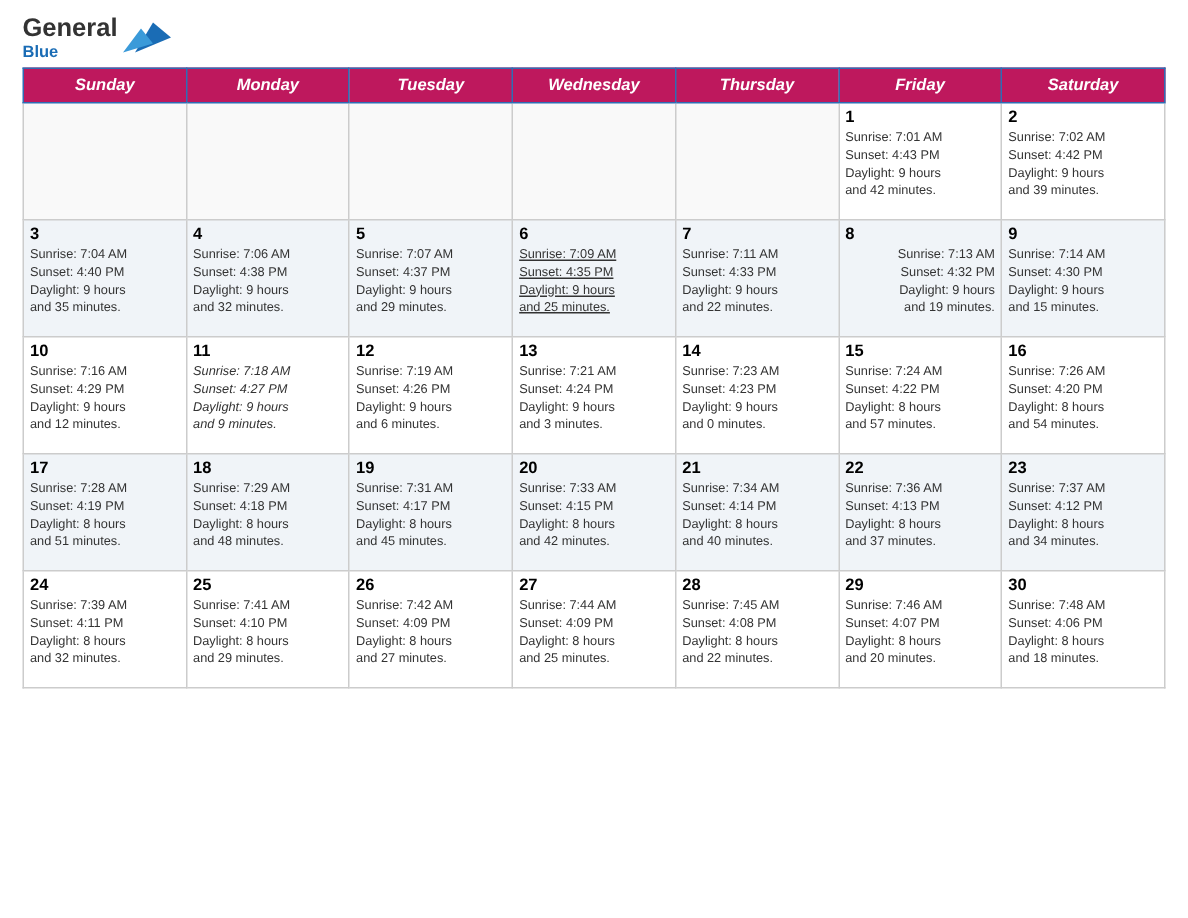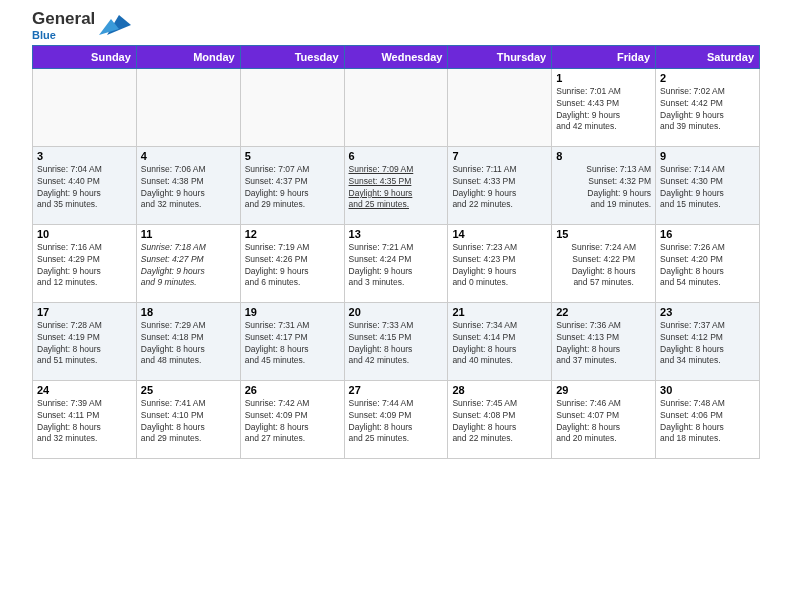--- a/index.html
+++ b/index.html
@@ -6,21 +6,21 @@
     body {
       font-family: Arial, sans-serif;
       background: #fff;
       width: 792px;
       height: 612px;
       overflow: hidden;
     }
     .page {
       width: 792px;
       height: 432px;
-      padding: 10px 32px;
+      padding: 10px 15px;
     }
     .header-row {
       display: flex;
       justify-content: space-between;
       align-items: flex-start;
       margin-bottom: 4px;
     }
     .logo {
       display: flex;
       flex-direction: column;
@@ -40,27 +40,28 @@
       color: #555;
       margin-top: 2px;
     }
     .calendar {
       width: 100%;
       border-collapse: collapse;
       table-layout: fixed;
       font-size: 9.5px;
     }
     .calendar th {
-      background-color: #6d28d9;
+      background-color: #be185d;
       color: #fff;
-      text-align: right;
+      text-align: center;
       padding: 5px 5px;
       font-size: 11px;
       font-weight: bold;
       border: 1px solid #2e6db4;
+      font-style: italic;
     }
     .calendar td {
       border: 1px solid #ccc;
       vertical-align: top;
       padding: 3px 4px;
       height: 78px;
       background: #fff;
     }
     .calendar td.empty {
       background: #f9f9f9;
@@ -219,21 +220,21 @@
           </td>
           <td>
             <span class="day-num">14</span>
             <div class="day-detail" style="white-space: pre-line;">Sunrise: 7:23 AM
 Sunset: 4:23 PM
 Daylight: 9 hours
 and 0 minutes.</div>
           </td>
           <td>
             <span class="day-num">15</span>
-            <div class="day-detail" style="white-space: pre-line; text-align: center;">Sunrise: 7:24 AM
+            <div class="day-detail" style="white-space: pre-line;">Sunrise: 7:24 AM
 Sunset: 4:22 PM
 Daylight: 8 hours
 and 57 minutes.</div>
           </td>
           <td>
             <span class="day-num">16</span>
             <div class="day-detail" style="white-space: pre-line;">Sunrise: 7:26 AM
 Sunset: 4:20 PM
 Daylight: 8 hours
 and 54 minutes.</div>

